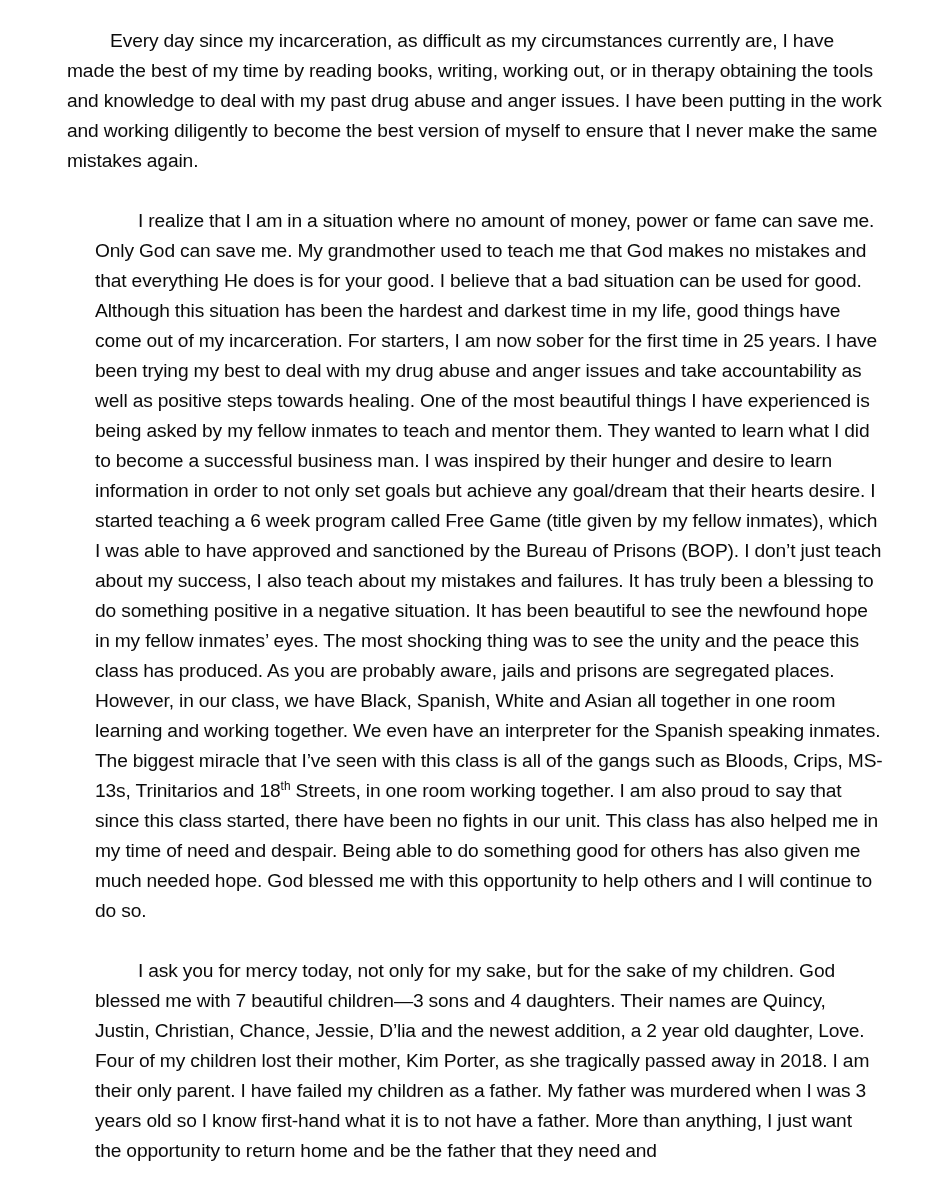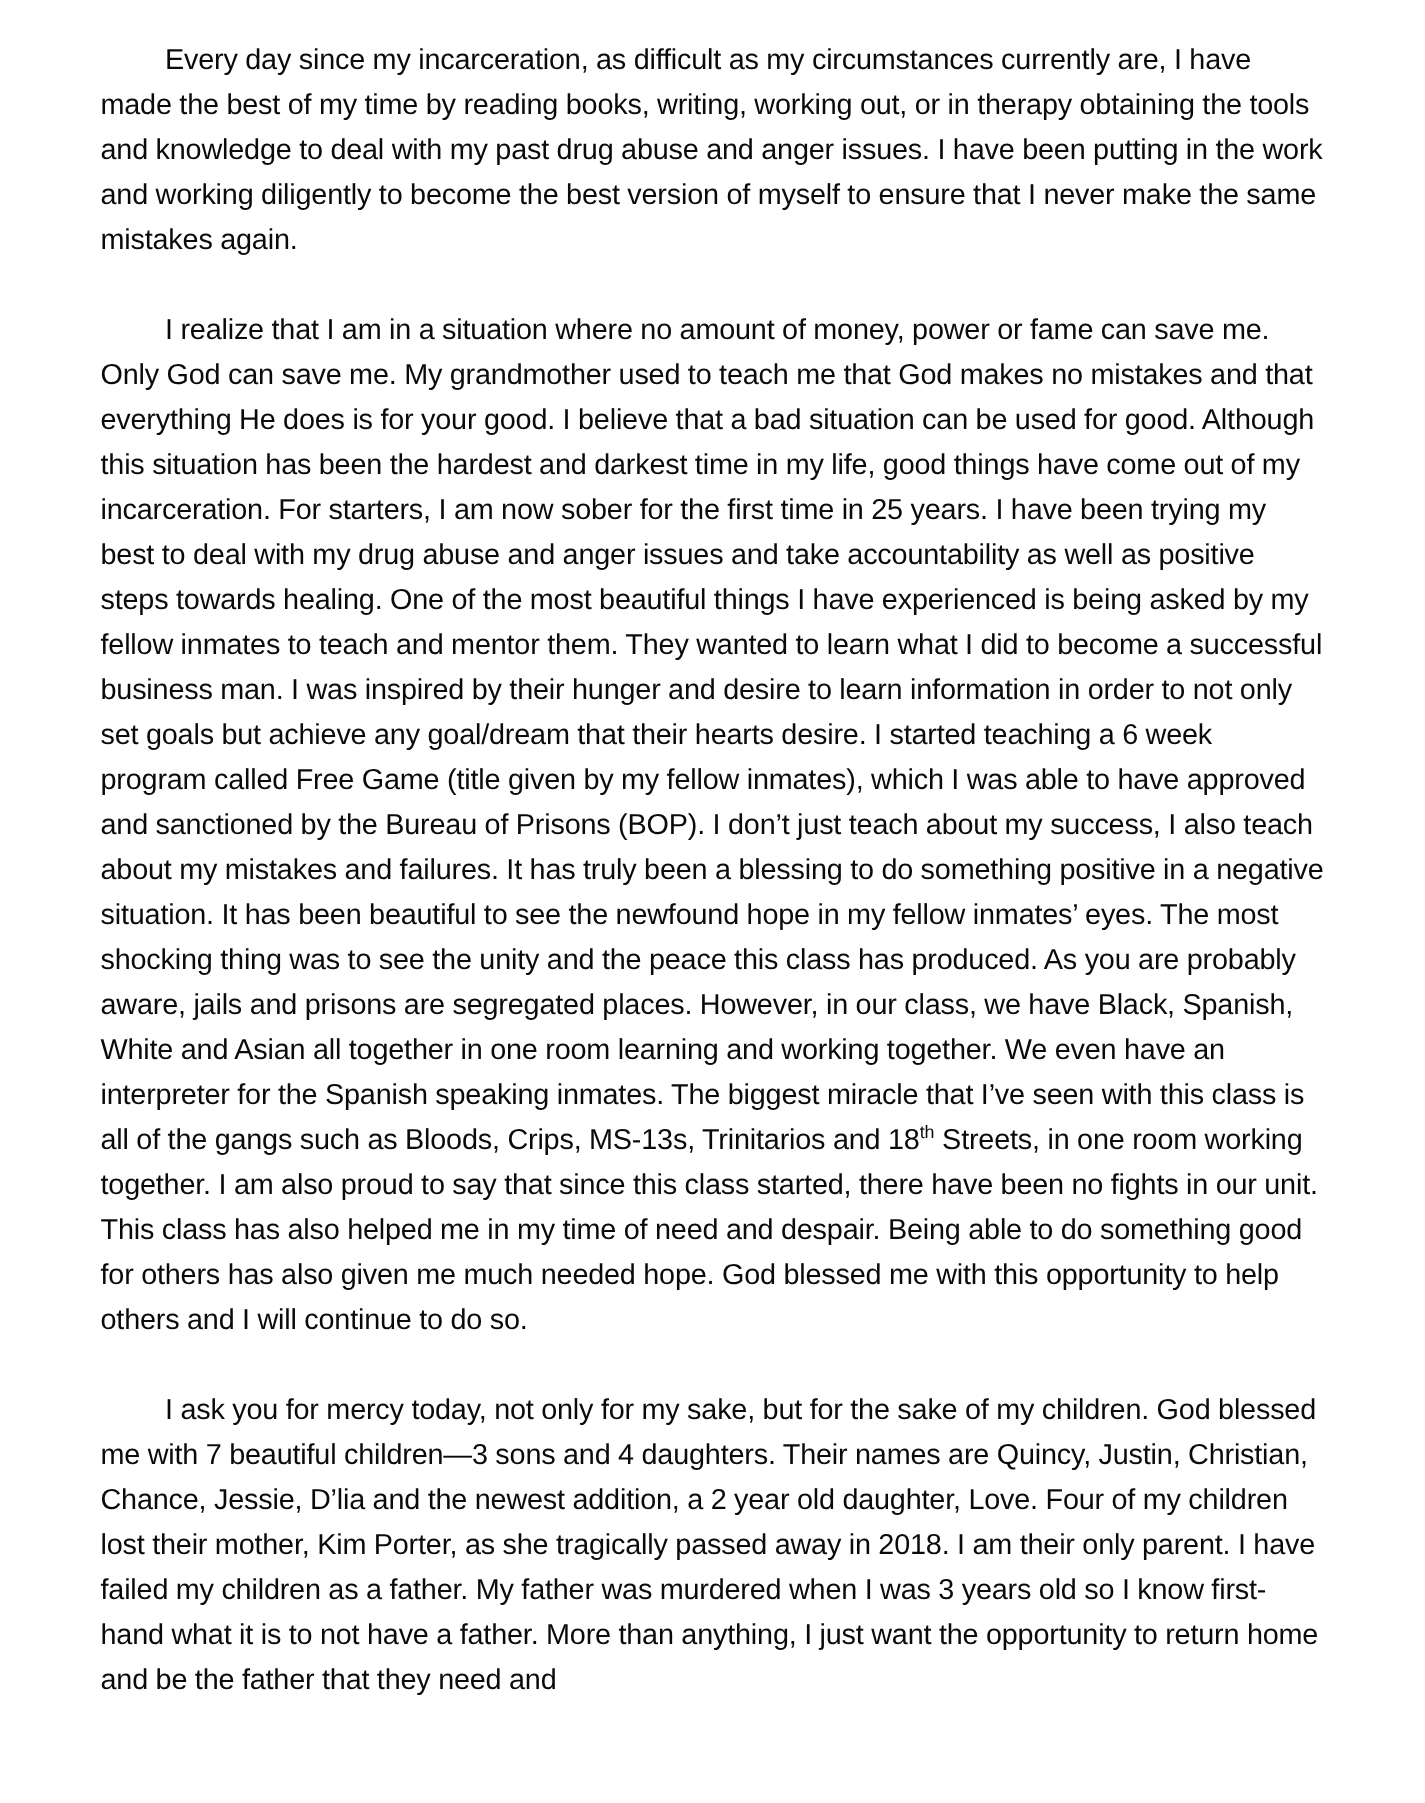--- a/index.html
+++ b/index.html
@@ -32,20 +32,21 @@
     font-size: 19.2px;
     line-height: 30px;
     letter-spacing: -0.12px;
     word-spacing: -0.15px;
     text-align: left;
     text-indent: 43px;
     -webkit-font-smoothing: antialiased;
   }
   .para + .para {
     margin-top: 30px;
+    margin-left: 28px;
   }
   .para sup {
     font-size: 0.62em;
     line-height: 0;
     vertical-align: super;
     letter-spacing: 0;
   }
 </style>
 </head>
 <body>

